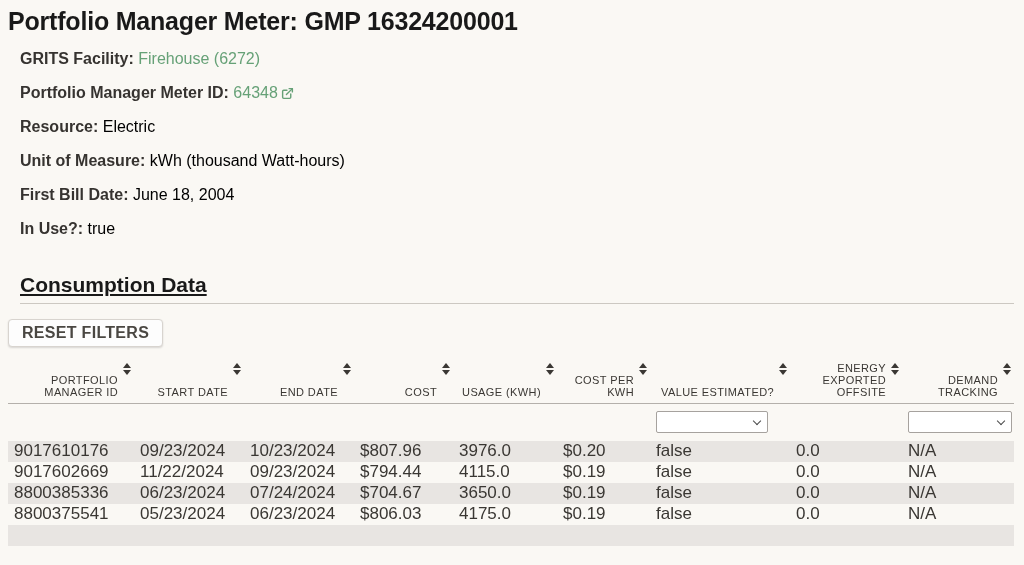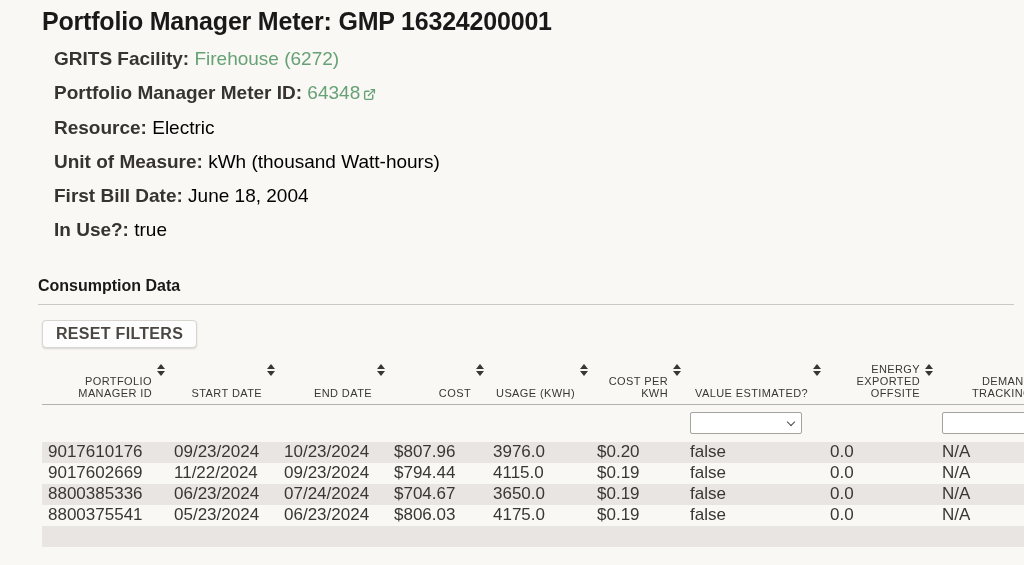--- a/index.html
+++ b/index.html
@@ -3,41 +3,42 @@
 <meta charset="utf-8">
 <style>
   * { box-sizing: border-box; }
   html, body { margin: 0; padding: 0; }
   body {
     width: 1024px; height: 565px; overflow: hidden;
     background: #faf8f4;
     font-family: "Liberation Sans", sans-serif;
     color: #3e3b38;
   }
-  .page { width: 1024px; height: 565px; overflow: hidden; padding-left: 34px; }
+  .page { width: 1024px; height: 565px; overflow: hidden; }
 
   h1.page-title {
     margin: 6px 0 0 8px;
     font-size: 25px; line-height: 30px; font-weight: 700;
     color: #191919; letter-spacing: -0.2px;
   }
 
   .details { margin: 16px 0 0 20px; }
-  .detail-row { margin: 0 0 20px 0; font-size: 19px; line-height: 14px; }
+  .detail-row { margin: 0 0 20px 0; font-size: 16px; line-height: 14px; }
   .detail-label { font-weight: 700; color: #363330; }
   .detail-value { color: #000000; }
   .detail-value.link { color: var(--link-color, #66a177); cursor: pointer; }
   .ext-icon { width: 13px; height: 13px; vertical-align: -2px; margin-left: 3px; cursor: pointer; }
 
   h2.section-title {
-    margin: 38px 10px 0 4px;
-    font-size: 16px; line-height: 21px; font-weight: 700;
+    margin: 38px 10px 0 20px;
+    font-size: 21px; line-height: 21px; font-weight: 700;
     color: #191919;
     padding-bottom: 8px;
     border-bottom: 1px solid #ccc8c2;
+    text-decoration: underline;
   }
 
   .reset-btn {
     display: inline-block;
     margin: 15px 0 0 8px;
     padding: 7px 13px;
     font-family: "Liberation Sans", sans-serif;
     font-size: 16px; font-weight: 700; letter-spacing: 0.3px; line-height: 12px;
     color: #4a4742;
     background: #fdfdfd;

